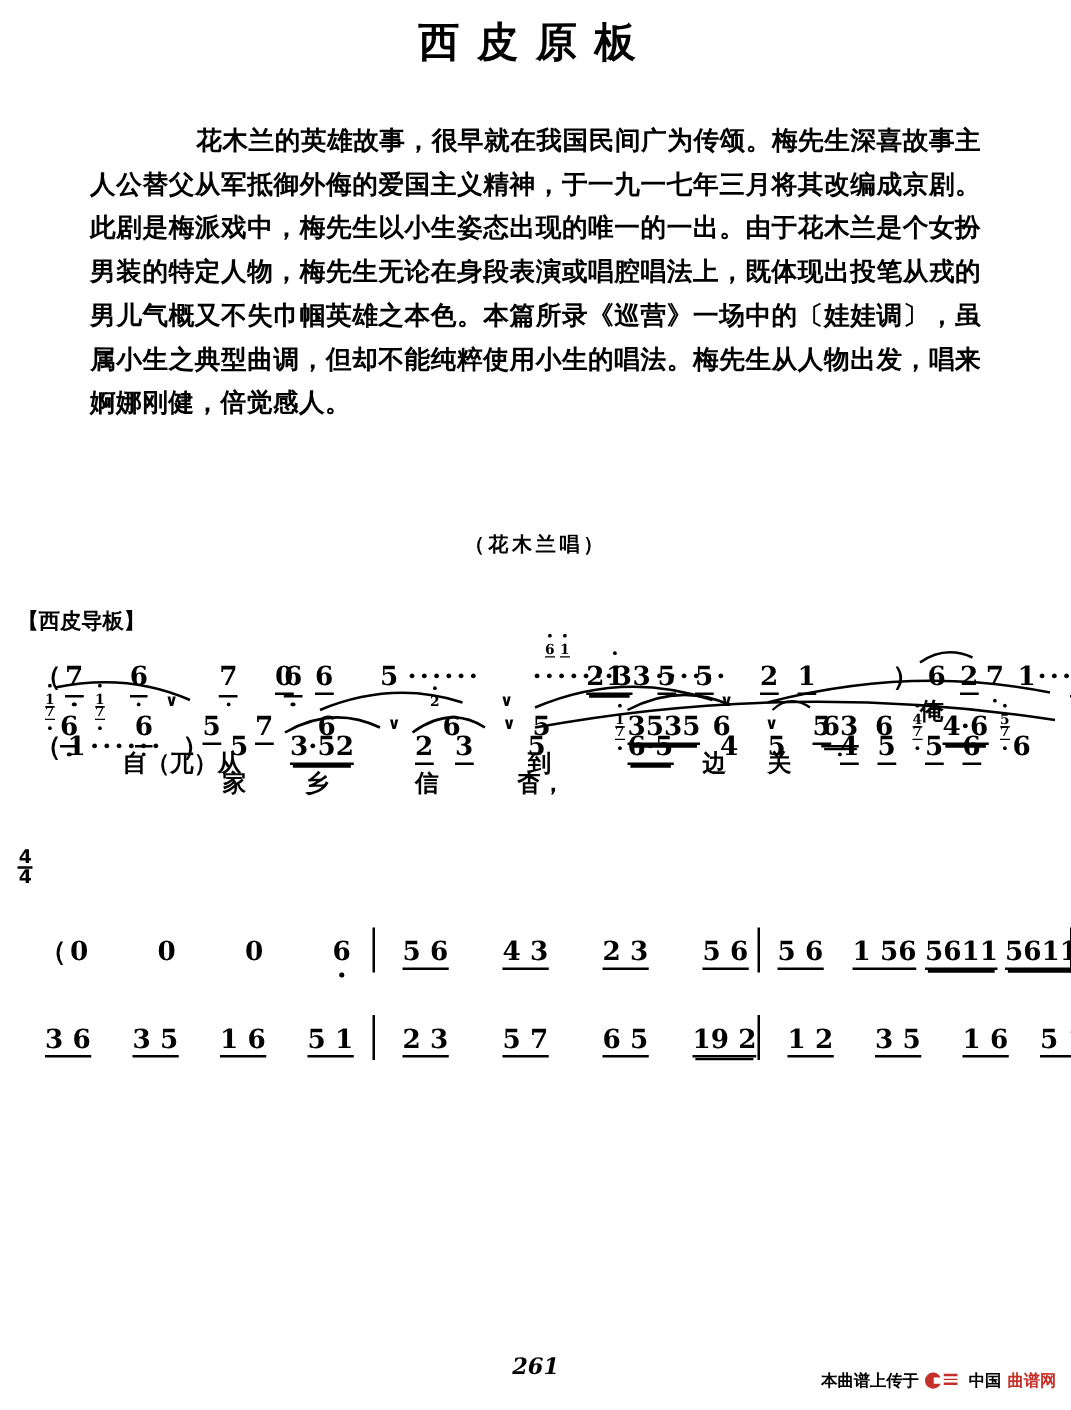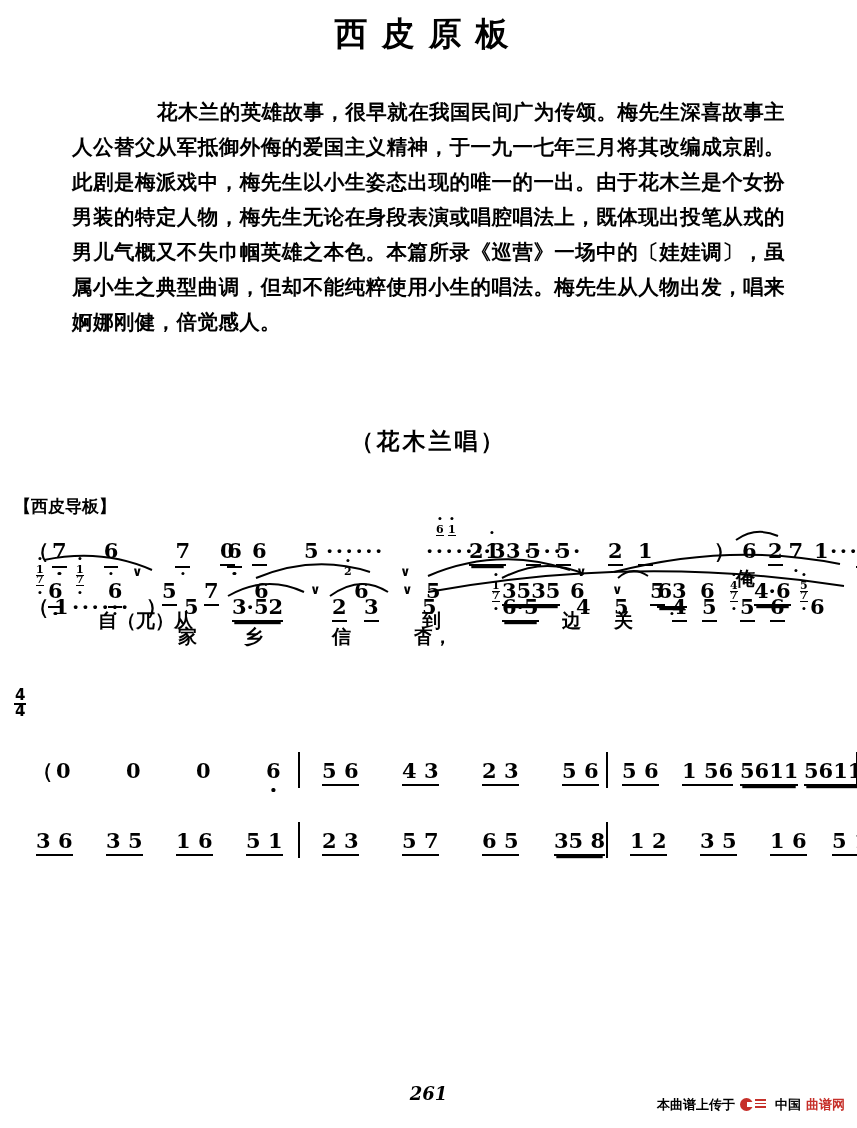--- a/index.html
+++ b/index.html
@@ -31,21 +31,21 @@
     font-weight:bold;
     font-family:"DejaVu Serif","Liberation Serif",serif;
     text-align:justify;
     letter-spacing:0.4px;
   }
   .prose p{margin:0;text-indent:2.1em;}
 
   
   .singer{
     text-align:center;
-    font-size:23px;
+    font-size:16px;
     font-weight:bold;
     margin-top:86px;
     font-family:"DejaVu Serif","Liberation Serif",serif;
     letter-spacing:3px;
   }
 
   
   .mode{
     margin:38px 0 0 14px;
     font-size:17px;
@@ -322,21 +322,21 @@
 
   <div class="staff n5" style="margin-top:2px;">
     <span class="nt b1" style="left:22px;top:16px;">3 6</span>
     <span class="nt b1" style="left:92px;top:16px;">3 5</span>
     <span class="nt b1" style="left:162px;top:16px;">1 6</span>
     <span class="nt b1" style="left:232px;top:16px;">5 1</span>
     <span class="bar" style="left:284px;top:8px;height:36px;"></span>
     <span class="nt b1" style="left:308px;top:16px;">2 3</span>
     <span class="nt b1" style="left:388px;top:16px;text-align:right;">5 7</span>
     <span class="nt b1" style="left:468px;top:16px;">6 5</span>
-    <span class="nt b2" style="left:540px;top:16px;">35 8</span>
+    <span class="nt b2" style="left:540px;top:16px;">19 2</span>
     <span class="bar" style="left:592px;top:8px;height:36px;"></span>
     <span class="nt b1" style="left:616px;top:16px;">1 2</span>
     <span class="nt b1" style="left:686px;top:16px;">3 5</span>
     <span class="nt b1" style="left:756px;top:16px;">1 6</span>
     <span class="nt b1" style="left:818px;top:16px;">5 1</span>
 
   </div>
 
   <div class="pageno">261</div>
 

